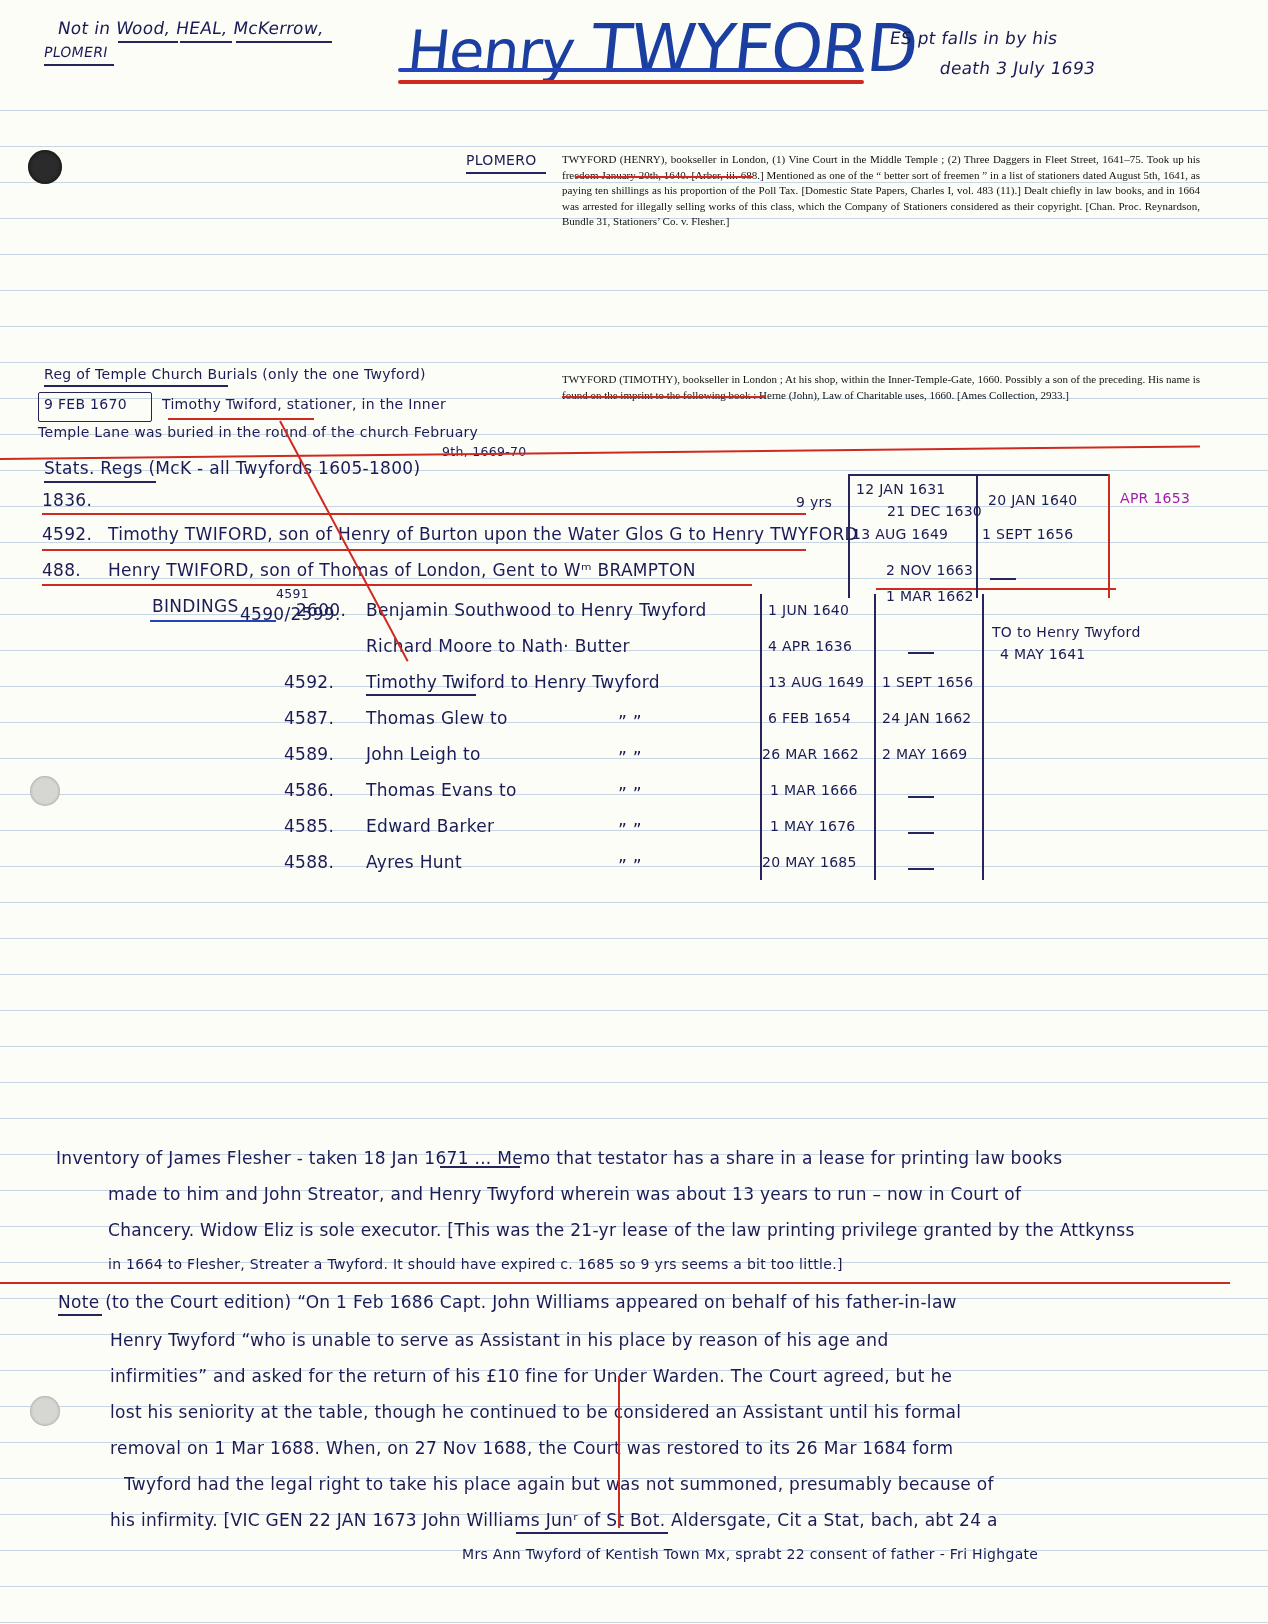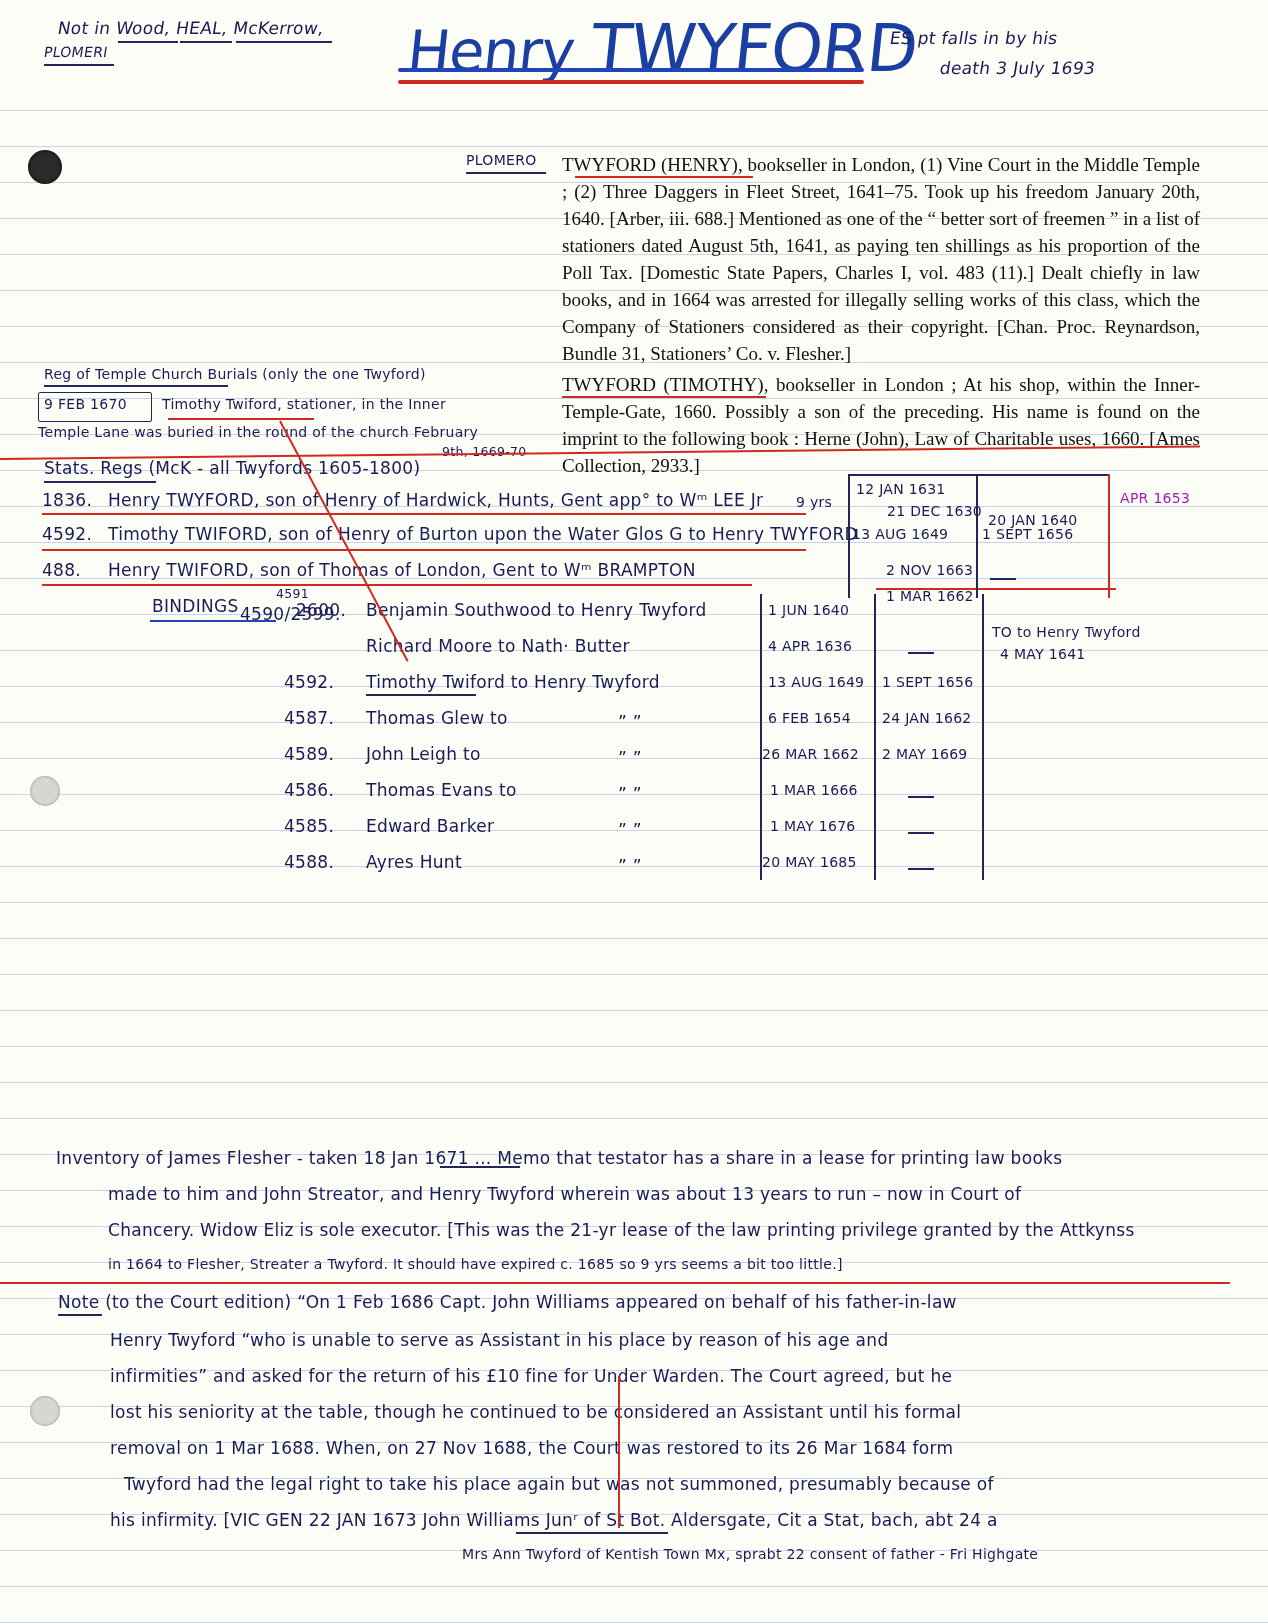--- a/index.html
+++ b/index.html
@@ -49,21 +49,21 @@
   }
   .hw.small { font-size: 14px; }
   .hw.tiny { font-size: 12.5px; }
   .hw.slant { transform: skewX(-9deg); }
   .hw.red { color: #a21caf; }
   
   .printed {
     position: absolute;
     font-family: "Liberation Serif", serif;
     color: #111;
-    font-size: 19px;
+    font-size: 11px;
     line-height: 1.42;
     text-align: justify;
   }
   
   .title {
     position: absolute;
     font-family: "DejaVu Sans", sans-serif;
     color: #1b3fa0;
     font-size: 57px;
     letter-spacing: -1px;
@@ -194,25 +194,24 @@
 
   <div class="diag" style="left:0px;top:458px;width:1200px;transform:rotate(-0.6deg);"></div>
 
   <div class="hw" style="left:44px;top:458px;">
     <span>Stats. Regs</span>
     <span class="small">(McK - all Twyfords 1605-1800)</span>
   </div>
   <div class="uline-dark" style="left:44px;top:481px;width:112px;"></div>
 
   <div class="hw" style="left:42px;top:490px;">1836.</div>
-  <div class="hw" style="left:108px;top:490px;">Henry TWYFORD, son of Henry of Hardwick, Hunts, Gent app° to Wᵐ LEE Jr</div>
   <div class="hw small" style="left:796px;top:494px;">9 yrs</div>
   <div class="hw small" style="left:856px;top:481px;">12 JAN 1631</div>
   <div class="hw small" style="left:856px;top:503px;margin-left:31px;">21 DEC 1630</div>
-  <div class="hw small" style="left:988px;top:492px;margin-top:20px;">20 JAN 1640</div>
+  <div class="hw small" style="left:988px;top:492px;">20 JAN 1640</div>
   <div class="hw small red" style="left:1120px;top:490px;">APR 1653</div>
   <div class="uline-thin-red" style="left:42px;top:513px;width:764px;"></div>
 
   <div class="hw" style="left:42px;top:524px;">4592.</div>
   <div class="hw" style="left:108px;top:524px;">Timothy TWIFORD, son of Henry of Burton upon the Water Glos G to  Henry TWYFORD</div>
   <div class="hw small" style="left:852px;top:526px;">13 AUG 1649</div>
   <div class="hw small" style="left:982px;top:526px;">1 SEPT 1656</div>
   <div class="uline-thin-red" style="left:42px;top:549px;width:764px;"></div>
 
   <div class="hw" style="left:42px;top:560px;">488.</div>

